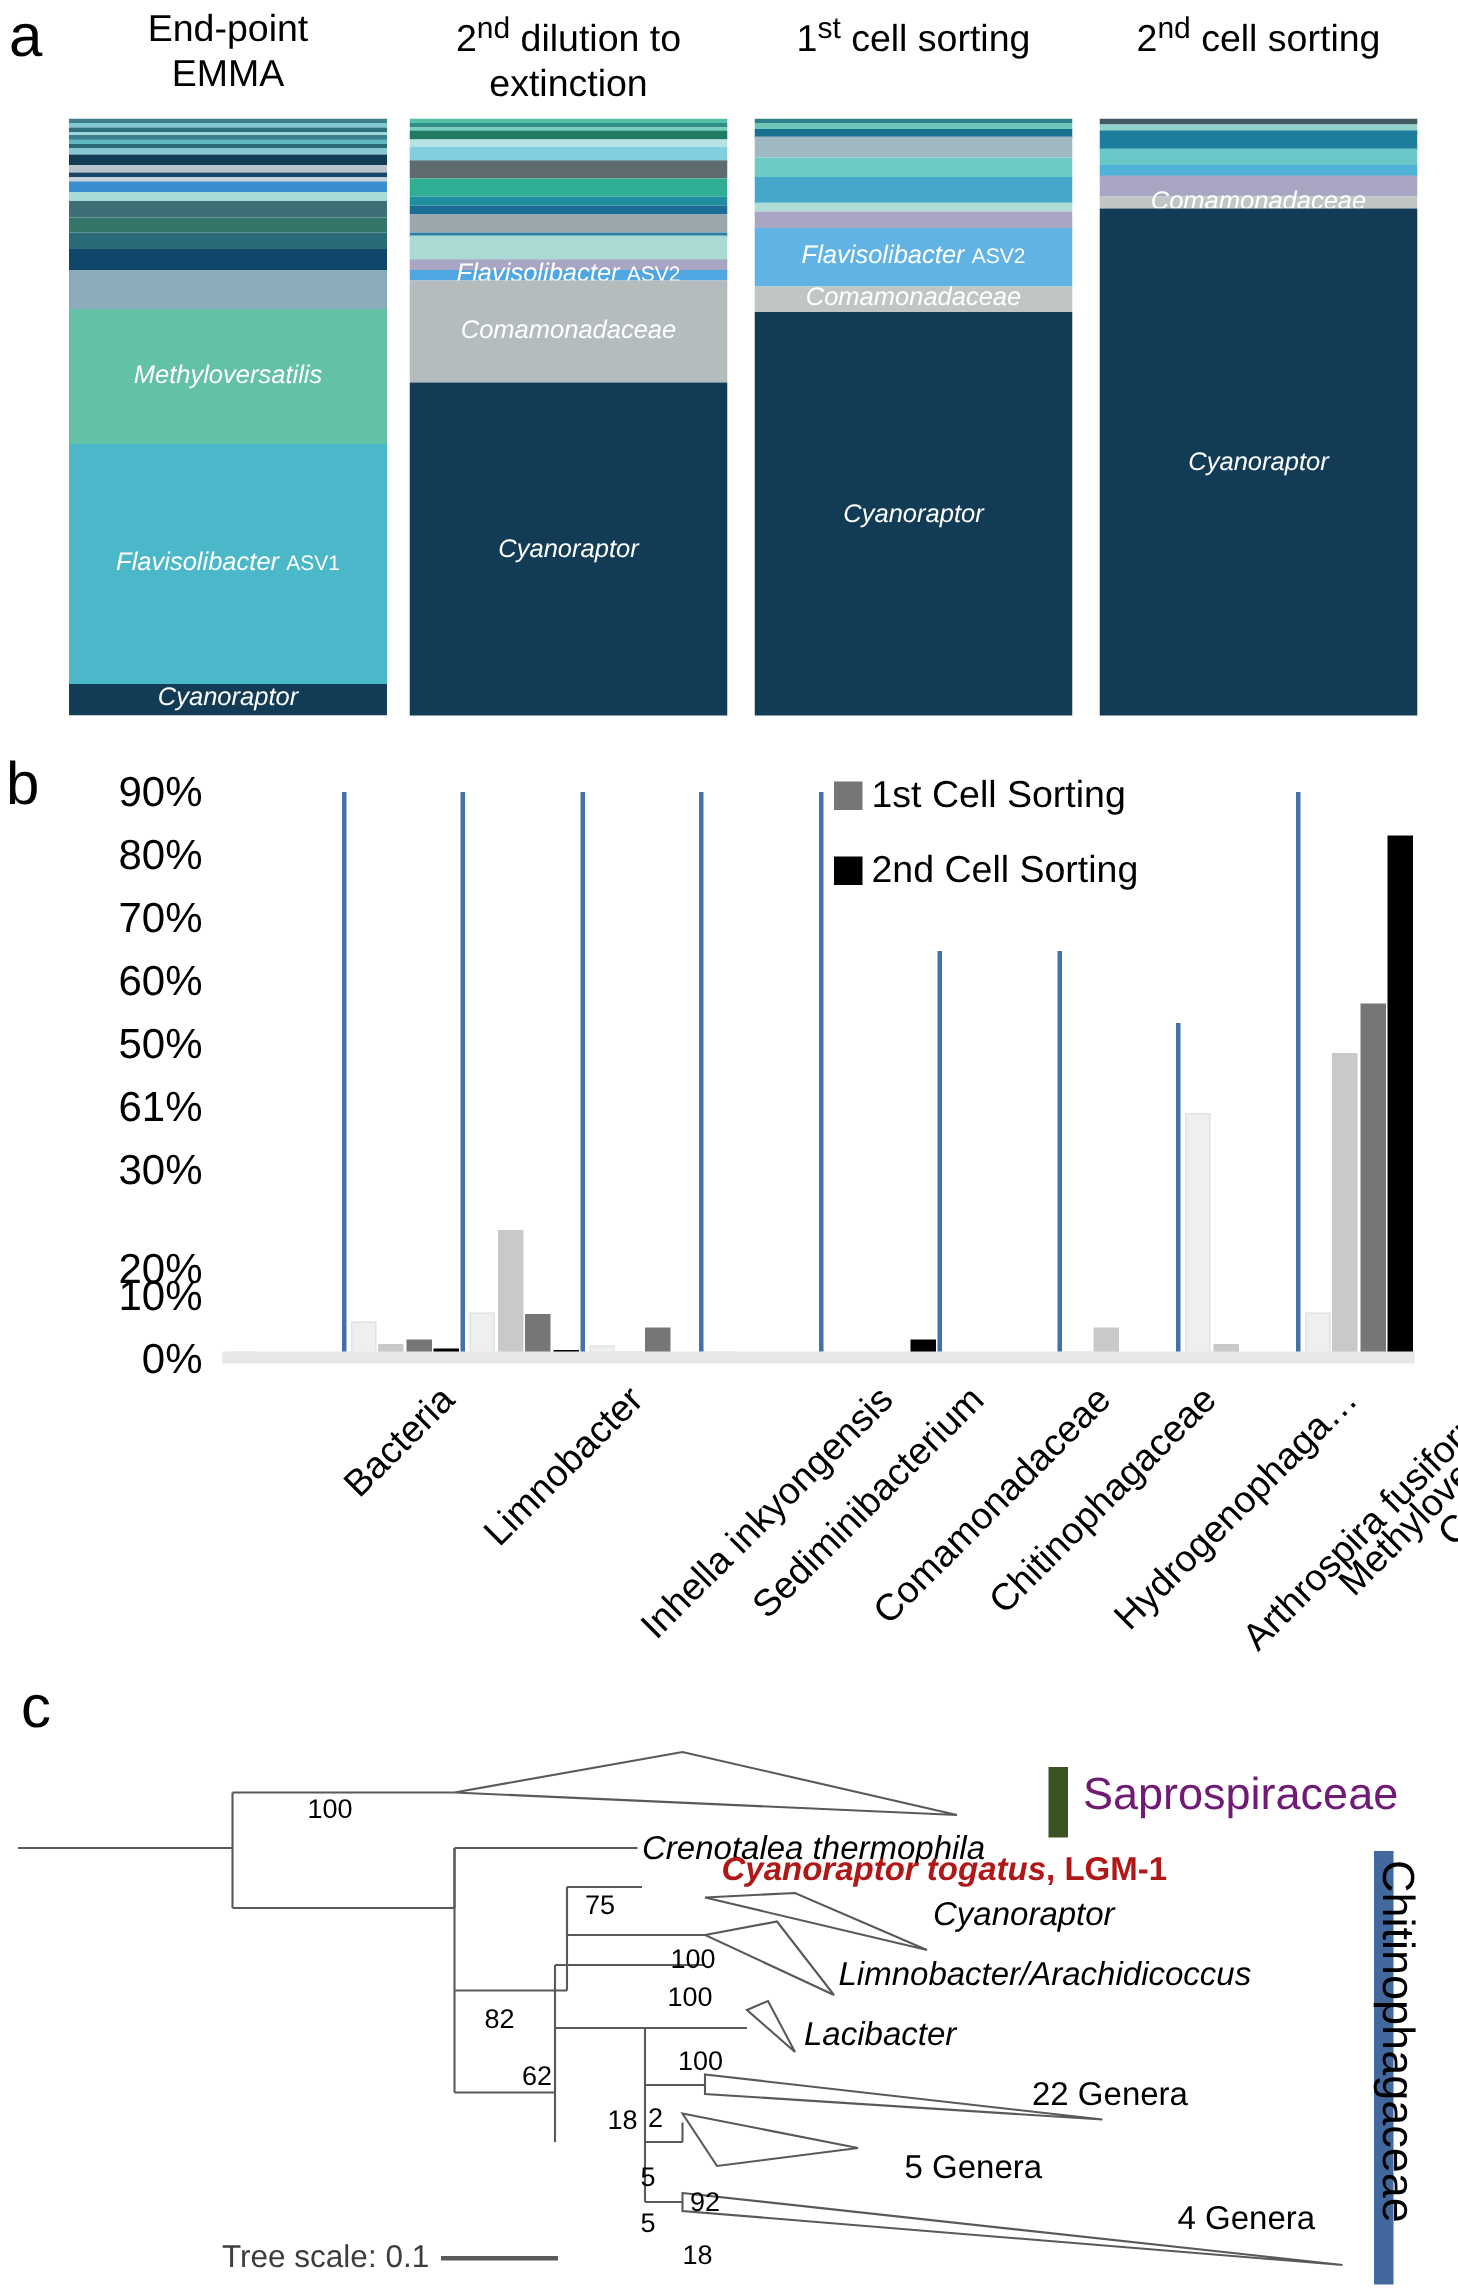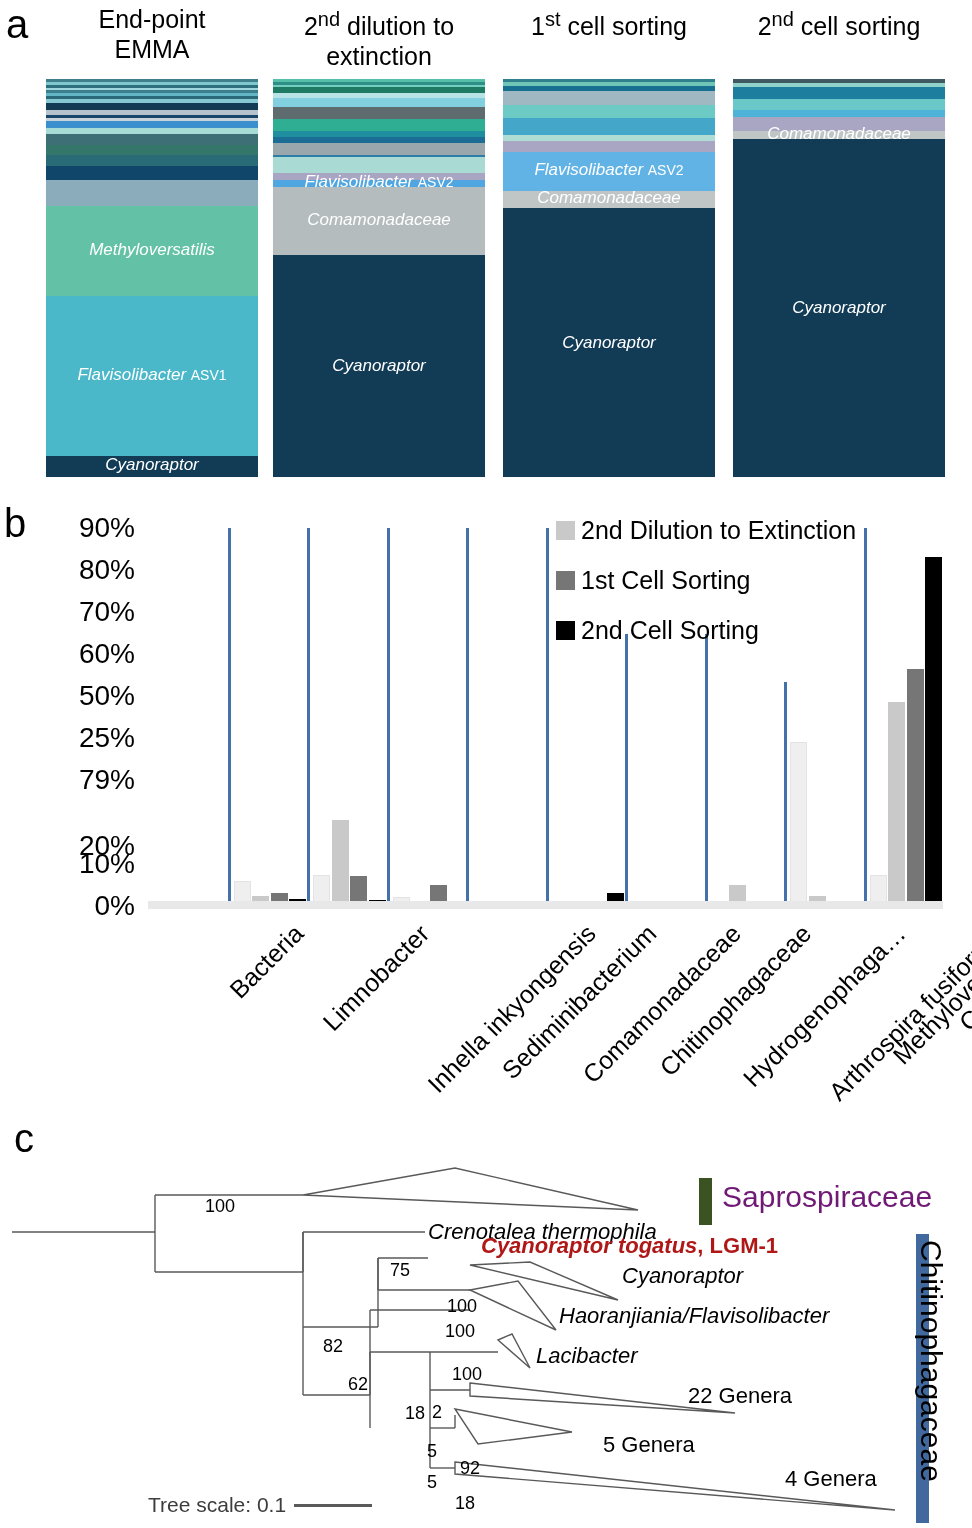--- a/index.html
+++ b/index.html
@@ -154,22 +154,22 @@
   </div>
 
 <div id="panel-b">
   <div class="panel-letter" style="left:4px;top:8px;">b</div>
   <div id="b-yaxis">
       <div class="b-ytick" style="left: 0px; width: 135px; top: 19px;">90%</div>
       <div class="b-ytick" style="left: 0px; width: 135px; top: 61px;">80%</div>
       <div class="b-ytick" style="left: 0px; width: 135px; top: 103px;">70%</div>
       <div class="b-ytick" style="left: 0px; width: 135px; top: 145px;">60%</div>
       <div class="b-ytick" style="left: 0px; width: 135px; top: 187px;">50%</div>
-      <div class="b-ytick" style="left: 0px; width: 135px; top: 229px;">25%</div>
-      <div class="b-ytick" style="left: 0px; width: 135px; top: 271px;">79%</div>
+      <div class="b-ytick" style="left: 0px; width: 135px; top: 229px;">61%</div>
+      <div class="b-ytick" style="left: 0px; width: 135px; top: 271px;">30%</div>
       <div class="b-ytick" style="left: 0px; width: 135px; top: 313px; margin-top: 24px;">20%</div>
       <div class="b-ytick" style="left: 0px; width: 135px; top: 355px;">10%</div>
       <div class="b-ytick" style="left: 0px; width: 135px; top: 397px;">0%</div>
     </div>
   <div id="b-plot">
       <div class="vline" style="left: 79.5px; bottom: 0px; height: 378px;"></div>
       <div class="vline" style="left: 159px; bottom: 0px; height: 378px;"></div>
       <div class="vline" style="left: 238.5px; bottom: 0px; height: 378px;"></div>
       <div class="vline" style="left: 318px; bottom: 0px; height: 378px;"></div>
       <div class="vline" style="left: 397.5px; bottom: 0px; height: 378px;"></div>
@@ -211,24 +211,20 @@
       <div class="bar s2" style="left: 679px; width: 17px; height: 1.26px;"></div>
       <div class="bar s3" style="left: 697.5px; width: 17px; height: 0.84px;"></div>
       <div class="bar s0" style="left: 721.5px; width: 17px; height: 30.66px;"></div>
       <div class="bar s1" style="left: 740px; width: 17px; height: 203.7px;"></div>
       <div class="bar s2" style="left: 758.5px; width: 17px; height: 237.3px;"></div>
       <div class="bar s3" style="left: 777px; width: 17px; height: 348.6px;"></div>
     </div>
   <div id="b-baseline"></div>
   <div id="b-legend">
       <div class="leg-row">
-        <span class="leg-sw s1"></span>
-        <span class="leg-tx">2nd Dilution to Extinction</span>
-      </div>
-      <div class="leg-row">
         <span class="leg-sw s2"></span>
         <span class="leg-tx">1st Cell Sorting</span>
       </div>
       <div class="leg-row">
         <span class="leg-sw s3"></span>
         <span class="leg-tx">2nd Cell Sorting</span>
       </div>
     </div>
   <div id="b-xlabels">
       <div class="xlab" style="left: 197.29px; top: 424px;">Bacteria</div>
@@ -304,17 +300,17 @@
 <div class="boot" style="left: 452px; top: 1365px;">100</div>
 <div class="boot" style="left: 405px; top: 1404px;">18</div>
 <div class="boot" style="left: 432px; top: 1403px;">2</div>
 <div class="boot" style="left: 427px; top: 1442px;">5</div>
 <div class="boot" style="left: 460px; top: 1459px;">92</div>
 <div class="boot" style="left: 427px; top: 1473px;">5</div>
 <div class="boot" style="left: 455px; top: 1494px;">18</div>
 <div class="taxon" style="left: 428px; top: 1221px;">Crenotalea thermophila</div>
 <div class="taxon hl" style="left: 481px; top: 1235px;"><span>Cyanoraptor togatus</span><span class="suffix">, LGM-1</span></div>
 <div class="taxon" style="left: 622px; top: 1265px;">Cyanoraptor</div>
-<div class="taxon" style="left: 559px; top: 1305px;">Haoranjiania/Flavisolibacter</div>
+<div class="taxon" style="left: 559px; top: 1305px;">Limnobacter/Arachidicoccus</div>
 <div class="taxon" style="left: 536px; top: 1345px; text-align: right;">Lacibacter</div>
 <div class="taxon plain" style="left: 688px; top: 1385px;">22 Genera</div>
 <div class="taxon plain" style="left: 603px; top: 1434px;">5 Genera</div>
 <div class="taxon plain" style="left: 785px; top: 1468px;">4 Genera</div>
 
 </body></html>

